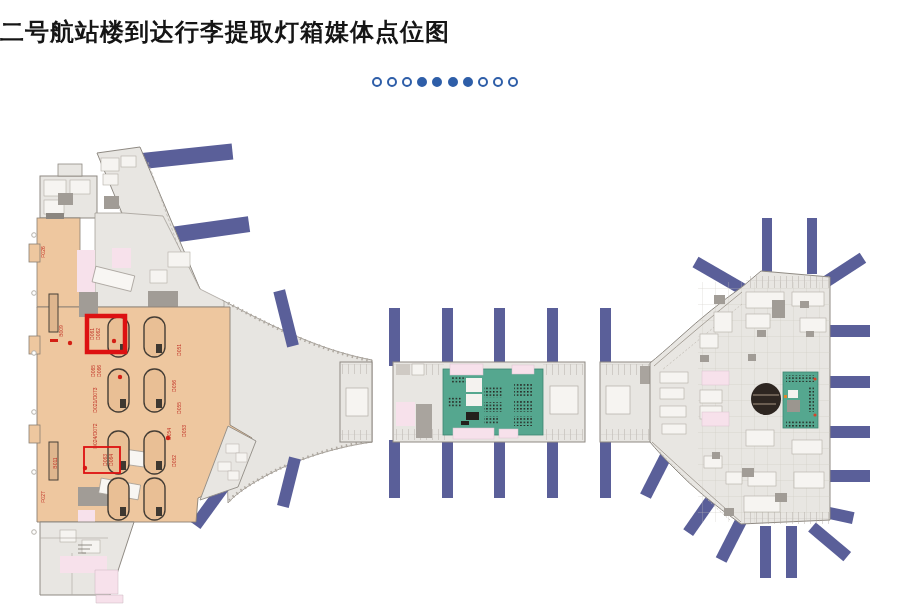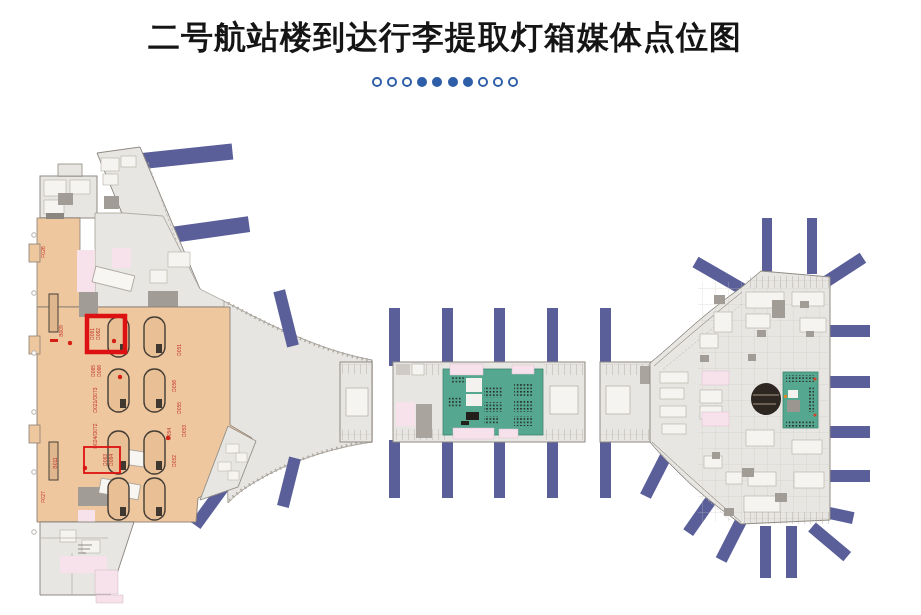--- a/index.html
+++ b/index.html
@@ -1,19 +1,19 @@
 <!DOCTYPE html>
 <html><head>
 <meta charset="utf-8">
 <style>
   html,body{margin:0;padding:0;background:#ffffff;}
   body{width:921px;height:615px;position:relative;overflow:hidden;
        font-family:"Liberation Sans","DejaVu Sans",sans-serif;}
-  .title{position:absolute;top:16px;left:0;width:890px;text-align:center;
-         font-size:32px;font-weight:700;color:#151515;letter-spacing:1px;}
+  .title{position:absolute;top:16px;left:0;width:890px;
+         font-size:24px;font-weight:700;color:#151515;letter-spacing:1px;}
   .dots{position:absolute;top:72px;left:0;width:890px;text-align:center;}
   .dots .dot{display:inline-block;width:6px;height:6px;border:2px solid #2E5EA8;
              border-radius:50%;margin:0 2.6px;vertical-align:middle;background:#fff;}
   .dots .dot.filled{background:#2E5EA8;}
   #map{position:absolute;top:140px;left:0;}
   svg text{font-family:"Liberation Sans","DejaVu Sans",sans-serif;}
 </style>
 </head>
 <body>
 

